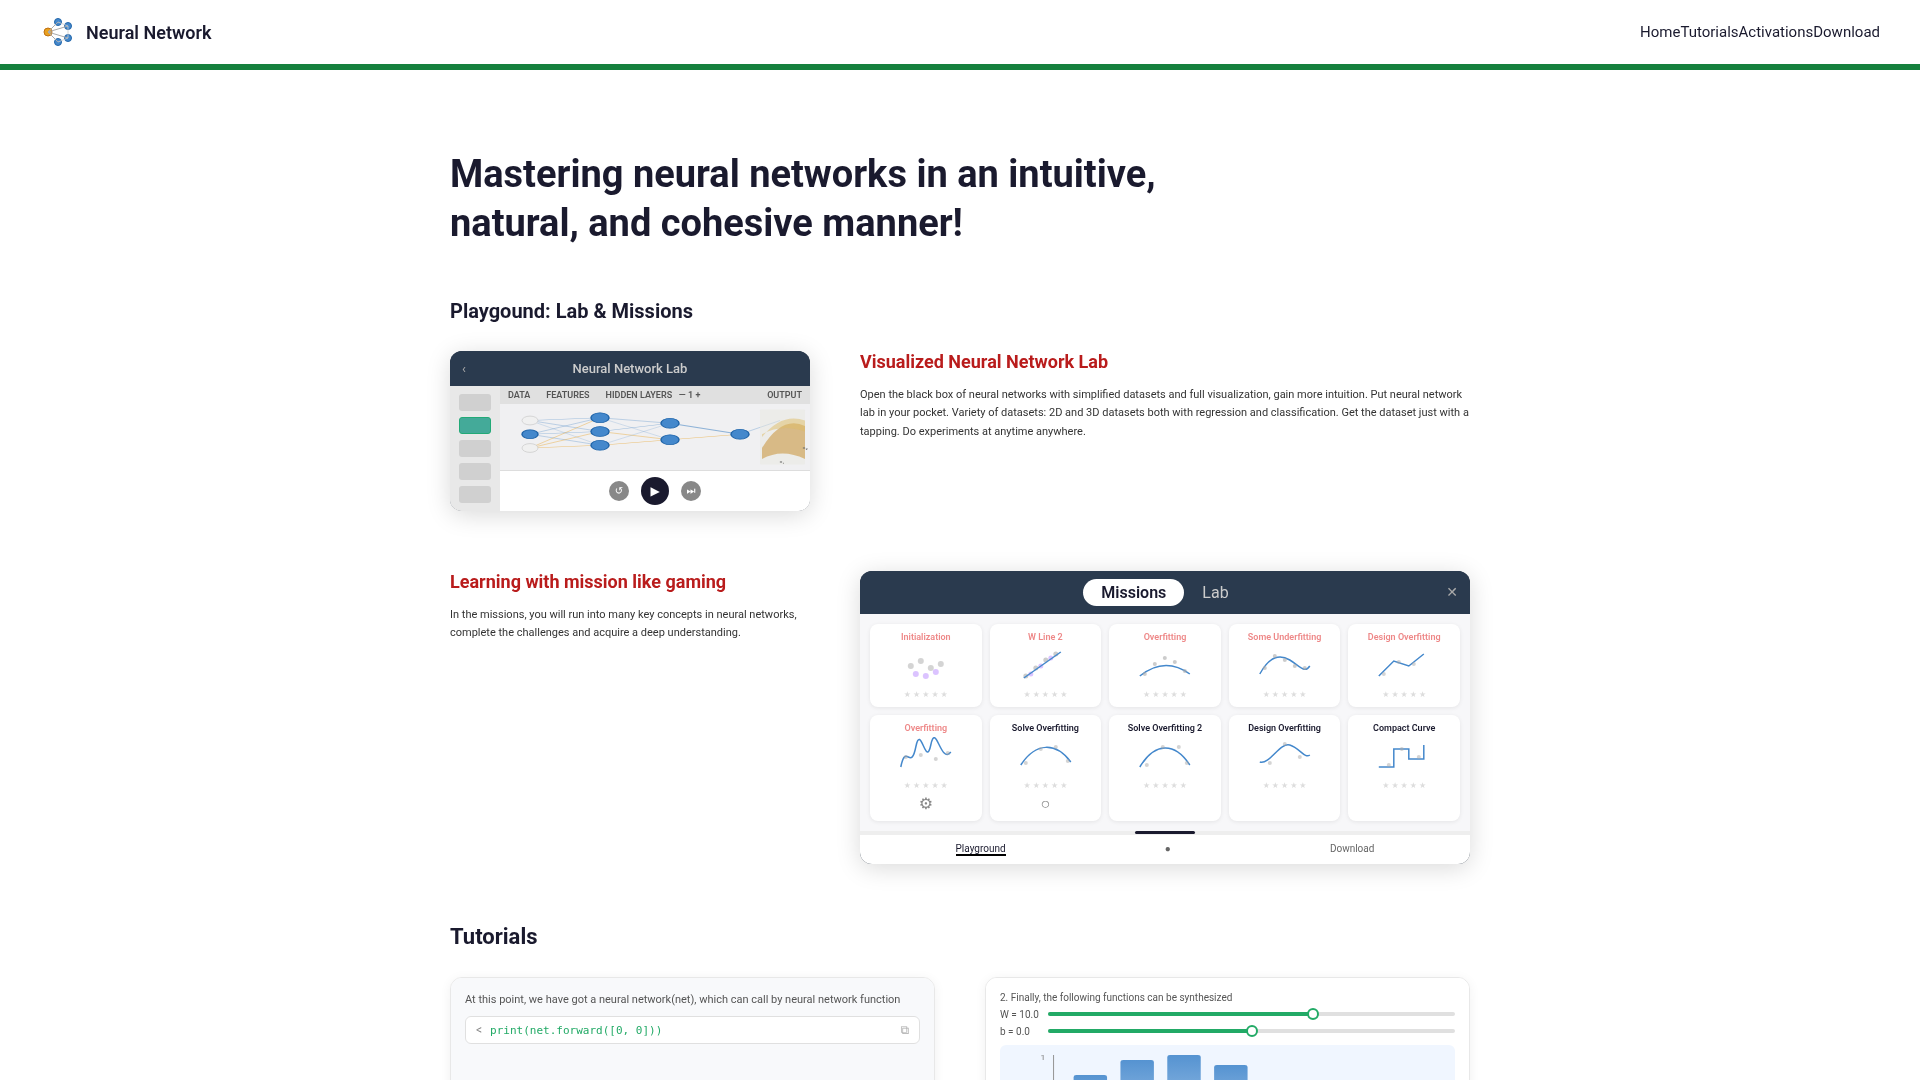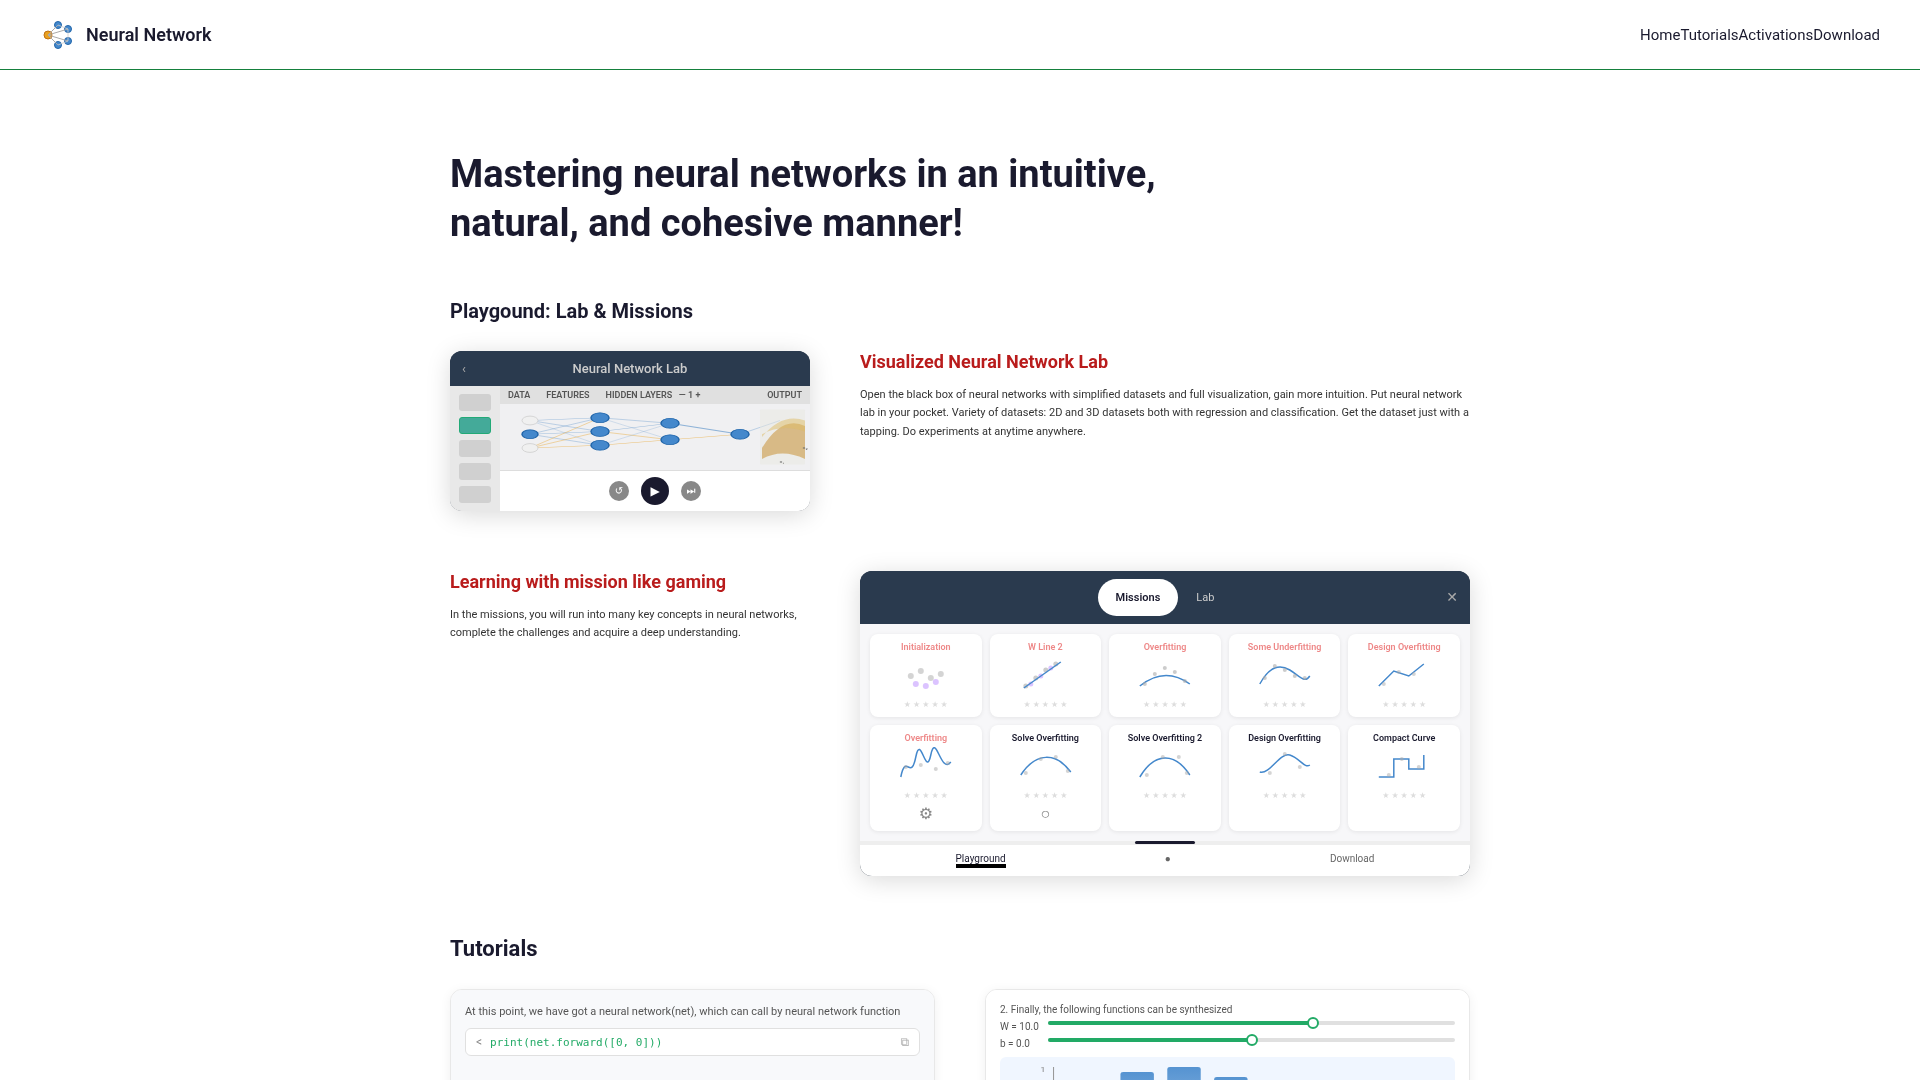--- a/index.html
+++ b/index.html
@@ -5,21 +5,21 @@
     * { margin: 0; padding: 0; box-sizing: border-box; }
     body { font-family: -apple-system, BlinkMacSystemFont, 'Segoe UI', Roboto, sans-serif; background: #fff; color: #1a1a2e; }
 
     
     nav {
       display: flex;
       align-items: center;
       justify-content: space-between;
       padding: 0 40px;
       height: 70px;
-      border-bottom: 1px solid #15803d;
+      border-bottom: 6px solid #15803d;
     }
     .nav-logo {
       display: flex;
       align-items: center;
       gap: 10px;
       cursor: pointer;
     }
     .nav-logo-icon {
       width: 36px;
       height: 36px;
@@ -201,23 +201,23 @@
     .missions-tabs {
       background: #2a3a4e;
       padding: 8px 12px;
       display: flex;
       align-items: center;
       justify-content: center;
       position: relative;
       gap: 0;
     }
     .tab-pill {
-      padding: 12px 18px;
+      padding: 4px 18px;
       border-radius: 20px;
-      font-size: 11px;
+      font-size: 16px;
       color: #ccc;
       cursor: pointer;
     }
     .tab-pill.active {
       background: #fff;
       color: #1a1a2e;
       font-weight: 600;
     }
     .missions-tabs .close-icon {
       position: absolute;
@@ -265,21 +265,21 @@
       border-top: 1px solid #eee;
     }
     .bottom-bar-item {
       font-size: 10px;
       color: #666;
       text-align: center;
       cursor: pointer;
     }
     .bottom-bar-item.active {
       color: #1a1a2e;
-      border-bottom: 4px solid #000000;
+      border-bottom: 2px solid #000000;
     }
     .scroll-indicator {
       height: 3px;
       background: #eee;
       margin: 0;
       display: flex;
       align-items: center;
       justify-content: center;
     }
     .scroll-pill {
@@ -340,20 +340,21 @@
       height: 100%;
       position: relative;
     }
     .chart-label-top {
       font-size: 10px;
       color: #555;
       margin-bottom: 6px;
     }
     .chart-slider-row {
       display: flex;
+      align-items: center;
       gap: 8px;
       margin-bottom: 6px;
     }
     .chart-slider-label { font-size: 10px; color: #555; min-width: 40px; }
     .slider-track {
       flex: 1;
       height: 4px;
       background: #e0e0e0;
       border-radius: 2px;
       position: relative;

